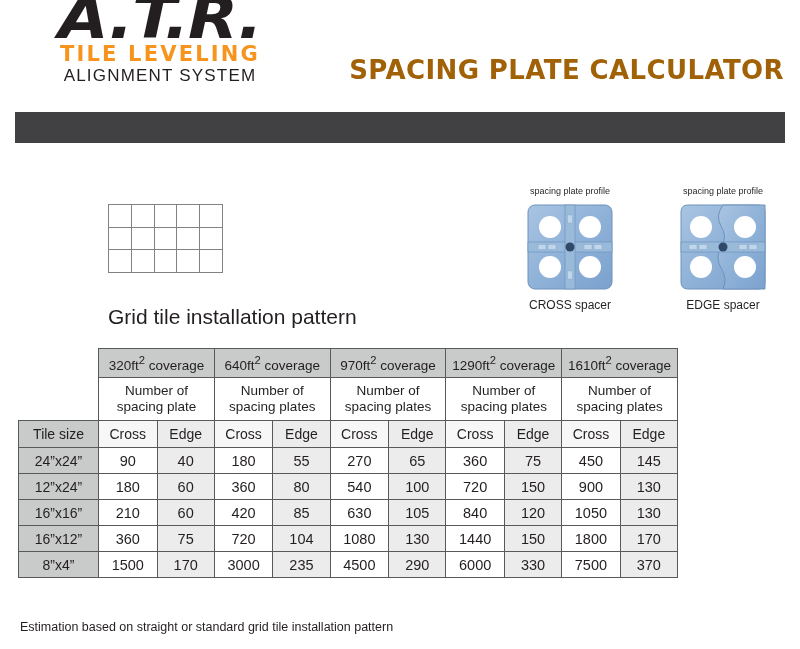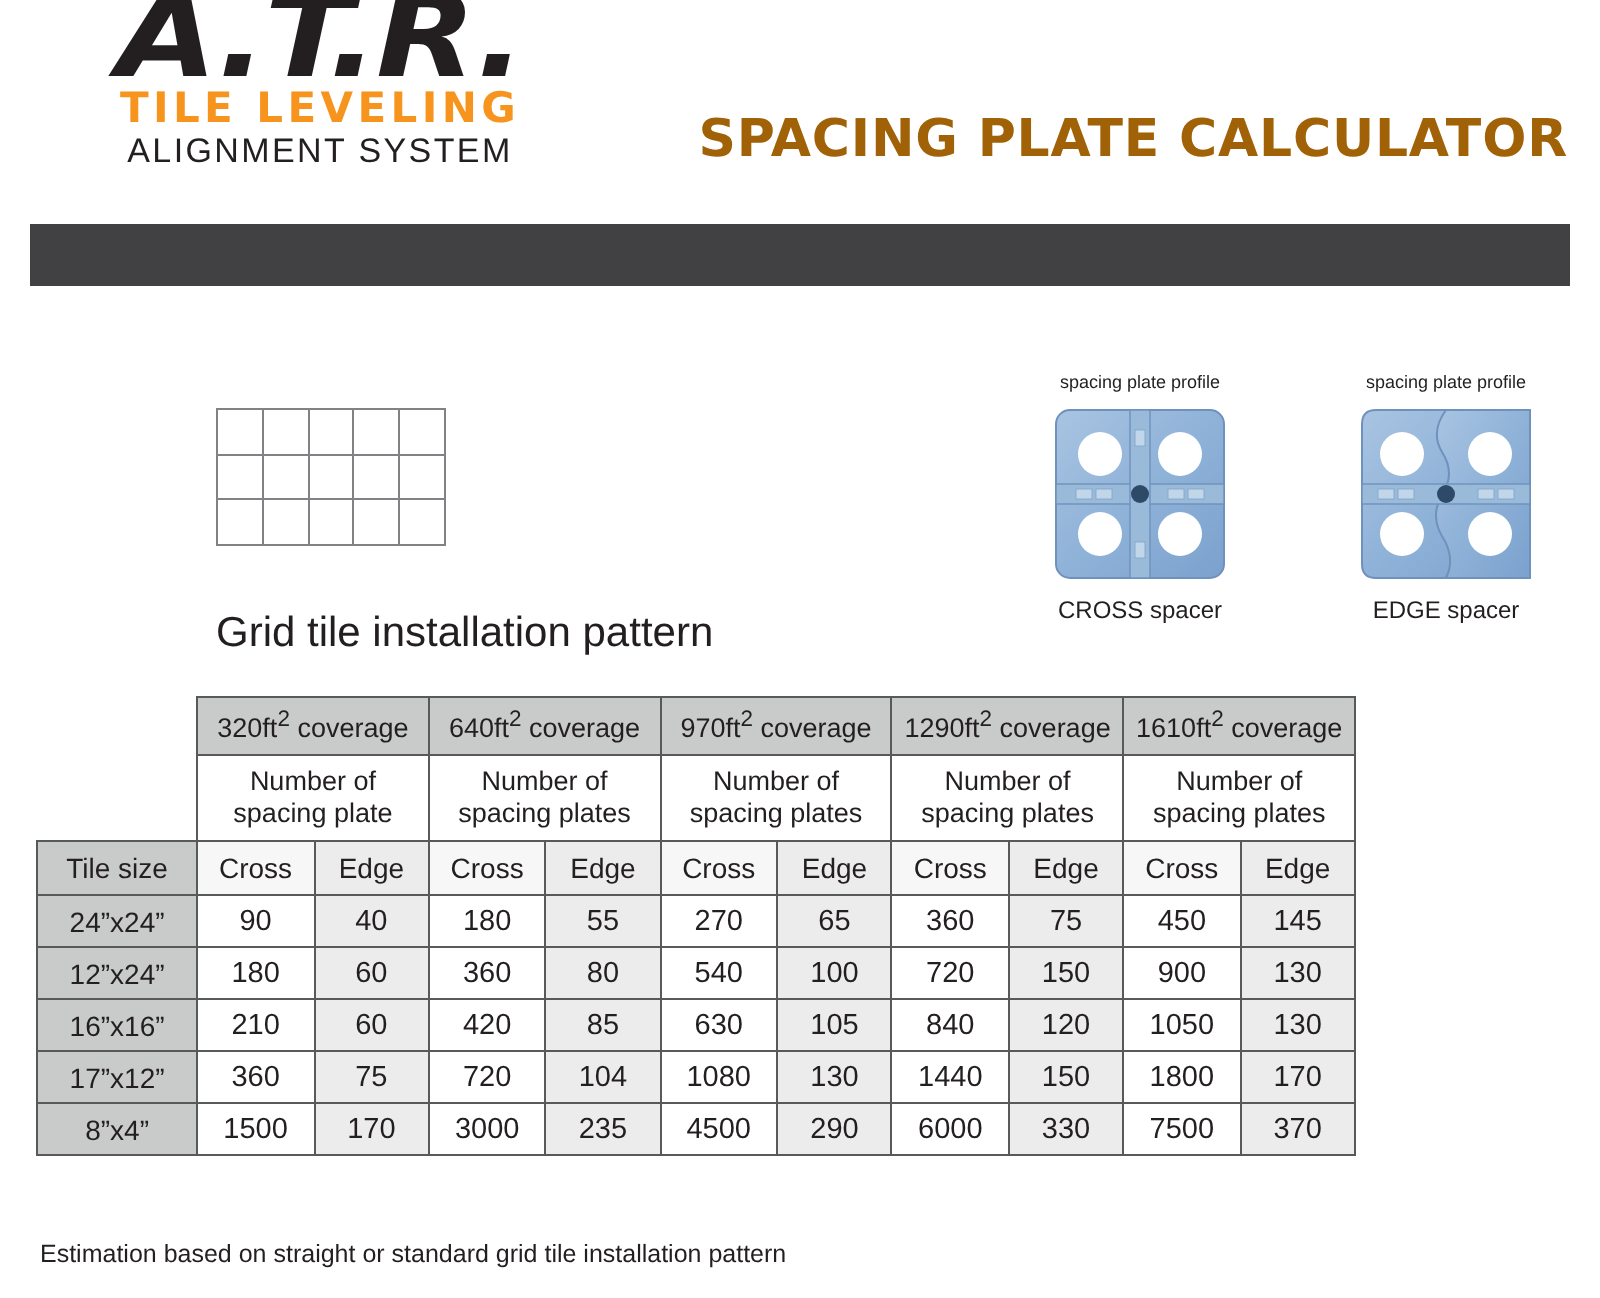--- a/index.html
+++ b/index.html
@@ -381,21 +381,21 @@
         <td class="val-cell">420</td>
         <td class="val-cell edge-col">85</td>
         <td class="val-cell">630</td>
         <td class="val-cell edge-col">105</td>
         <td class="val-cell">840</td>
         <td class="val-cell edge-col">120</td>
         <td class="val-cell">1050</td>
         <td class="val-cell edge-col">130</td>
       </tr>
       <tr>
-        <td class="tile-size-cell">17”x12”</td>
+        <td class="tile-size-cell">16”x12”</td>
         <td class="val-cell">360</td>
         <td class="val-cell edge-col">75</td>
         <td class="val-cell">720</td>
         <td class="val-cell edge-col">104</td>
         <td class="val-cell">1080</td>
         <td class="val-cell edge-col">130</td>
         <td class="val-cell">1440</td>
         <td class="val-cell edge-col">150</td>
         <td class="val-cell">1800</td>
         <td class="val-cell edge-col">170</td>

